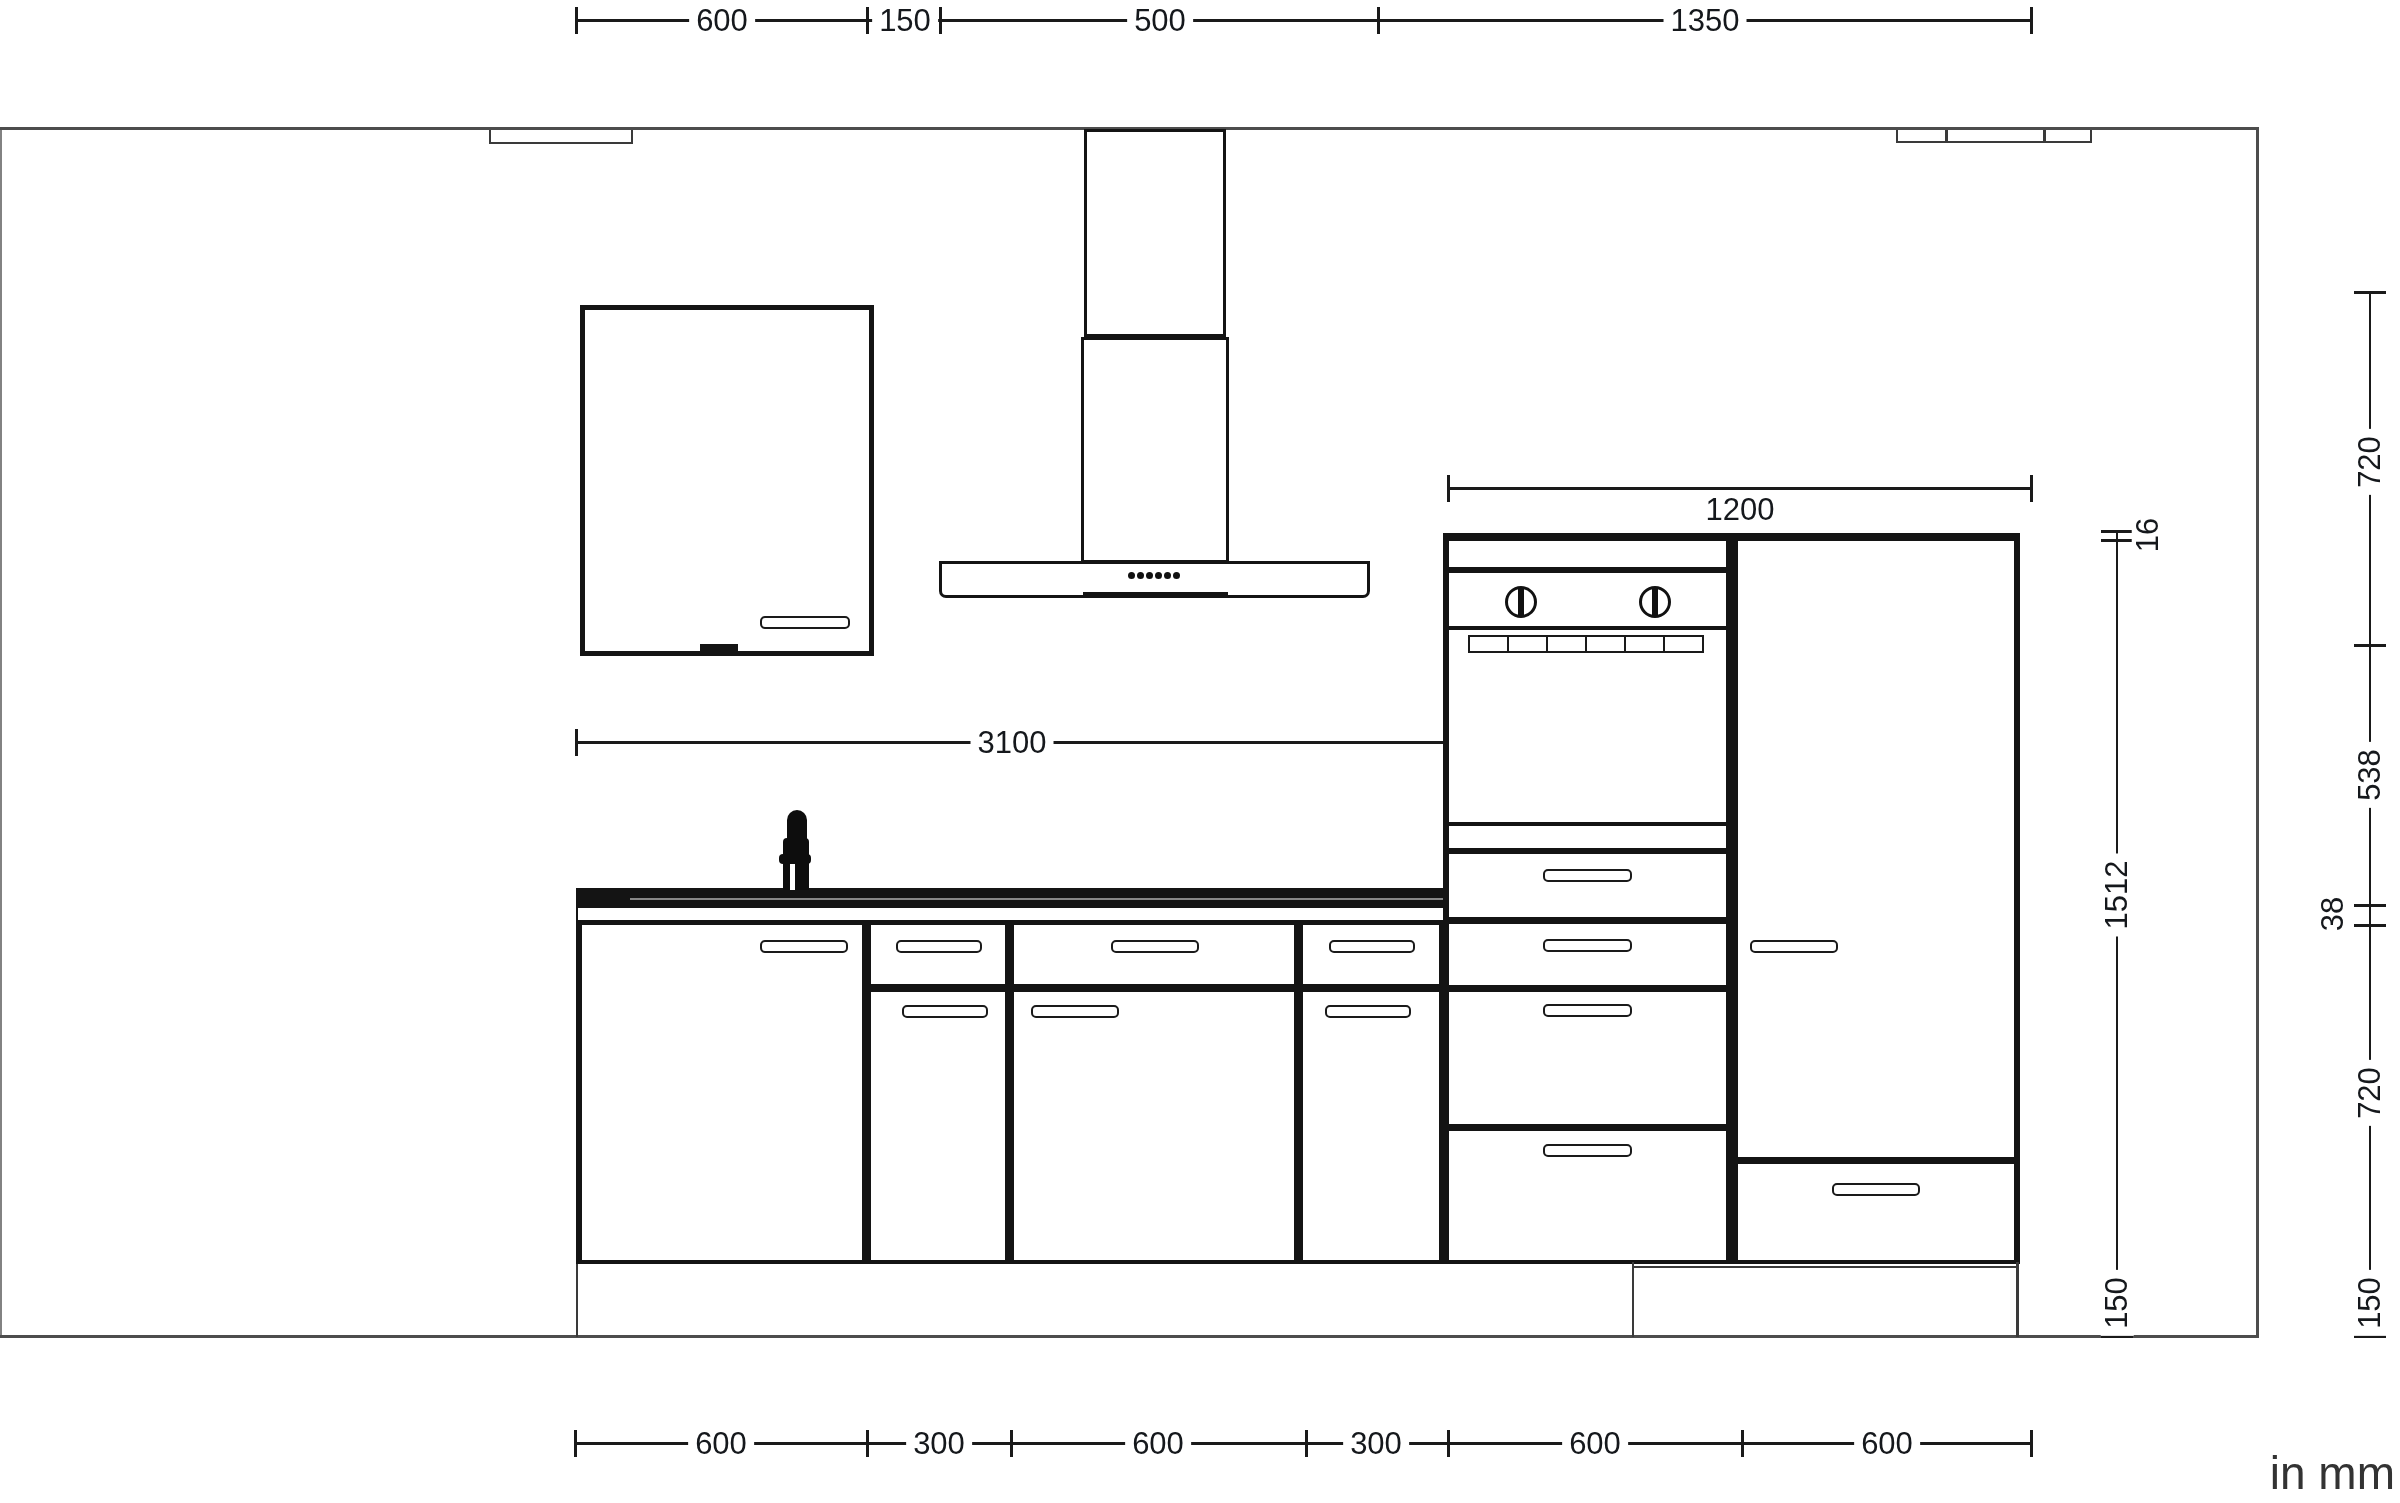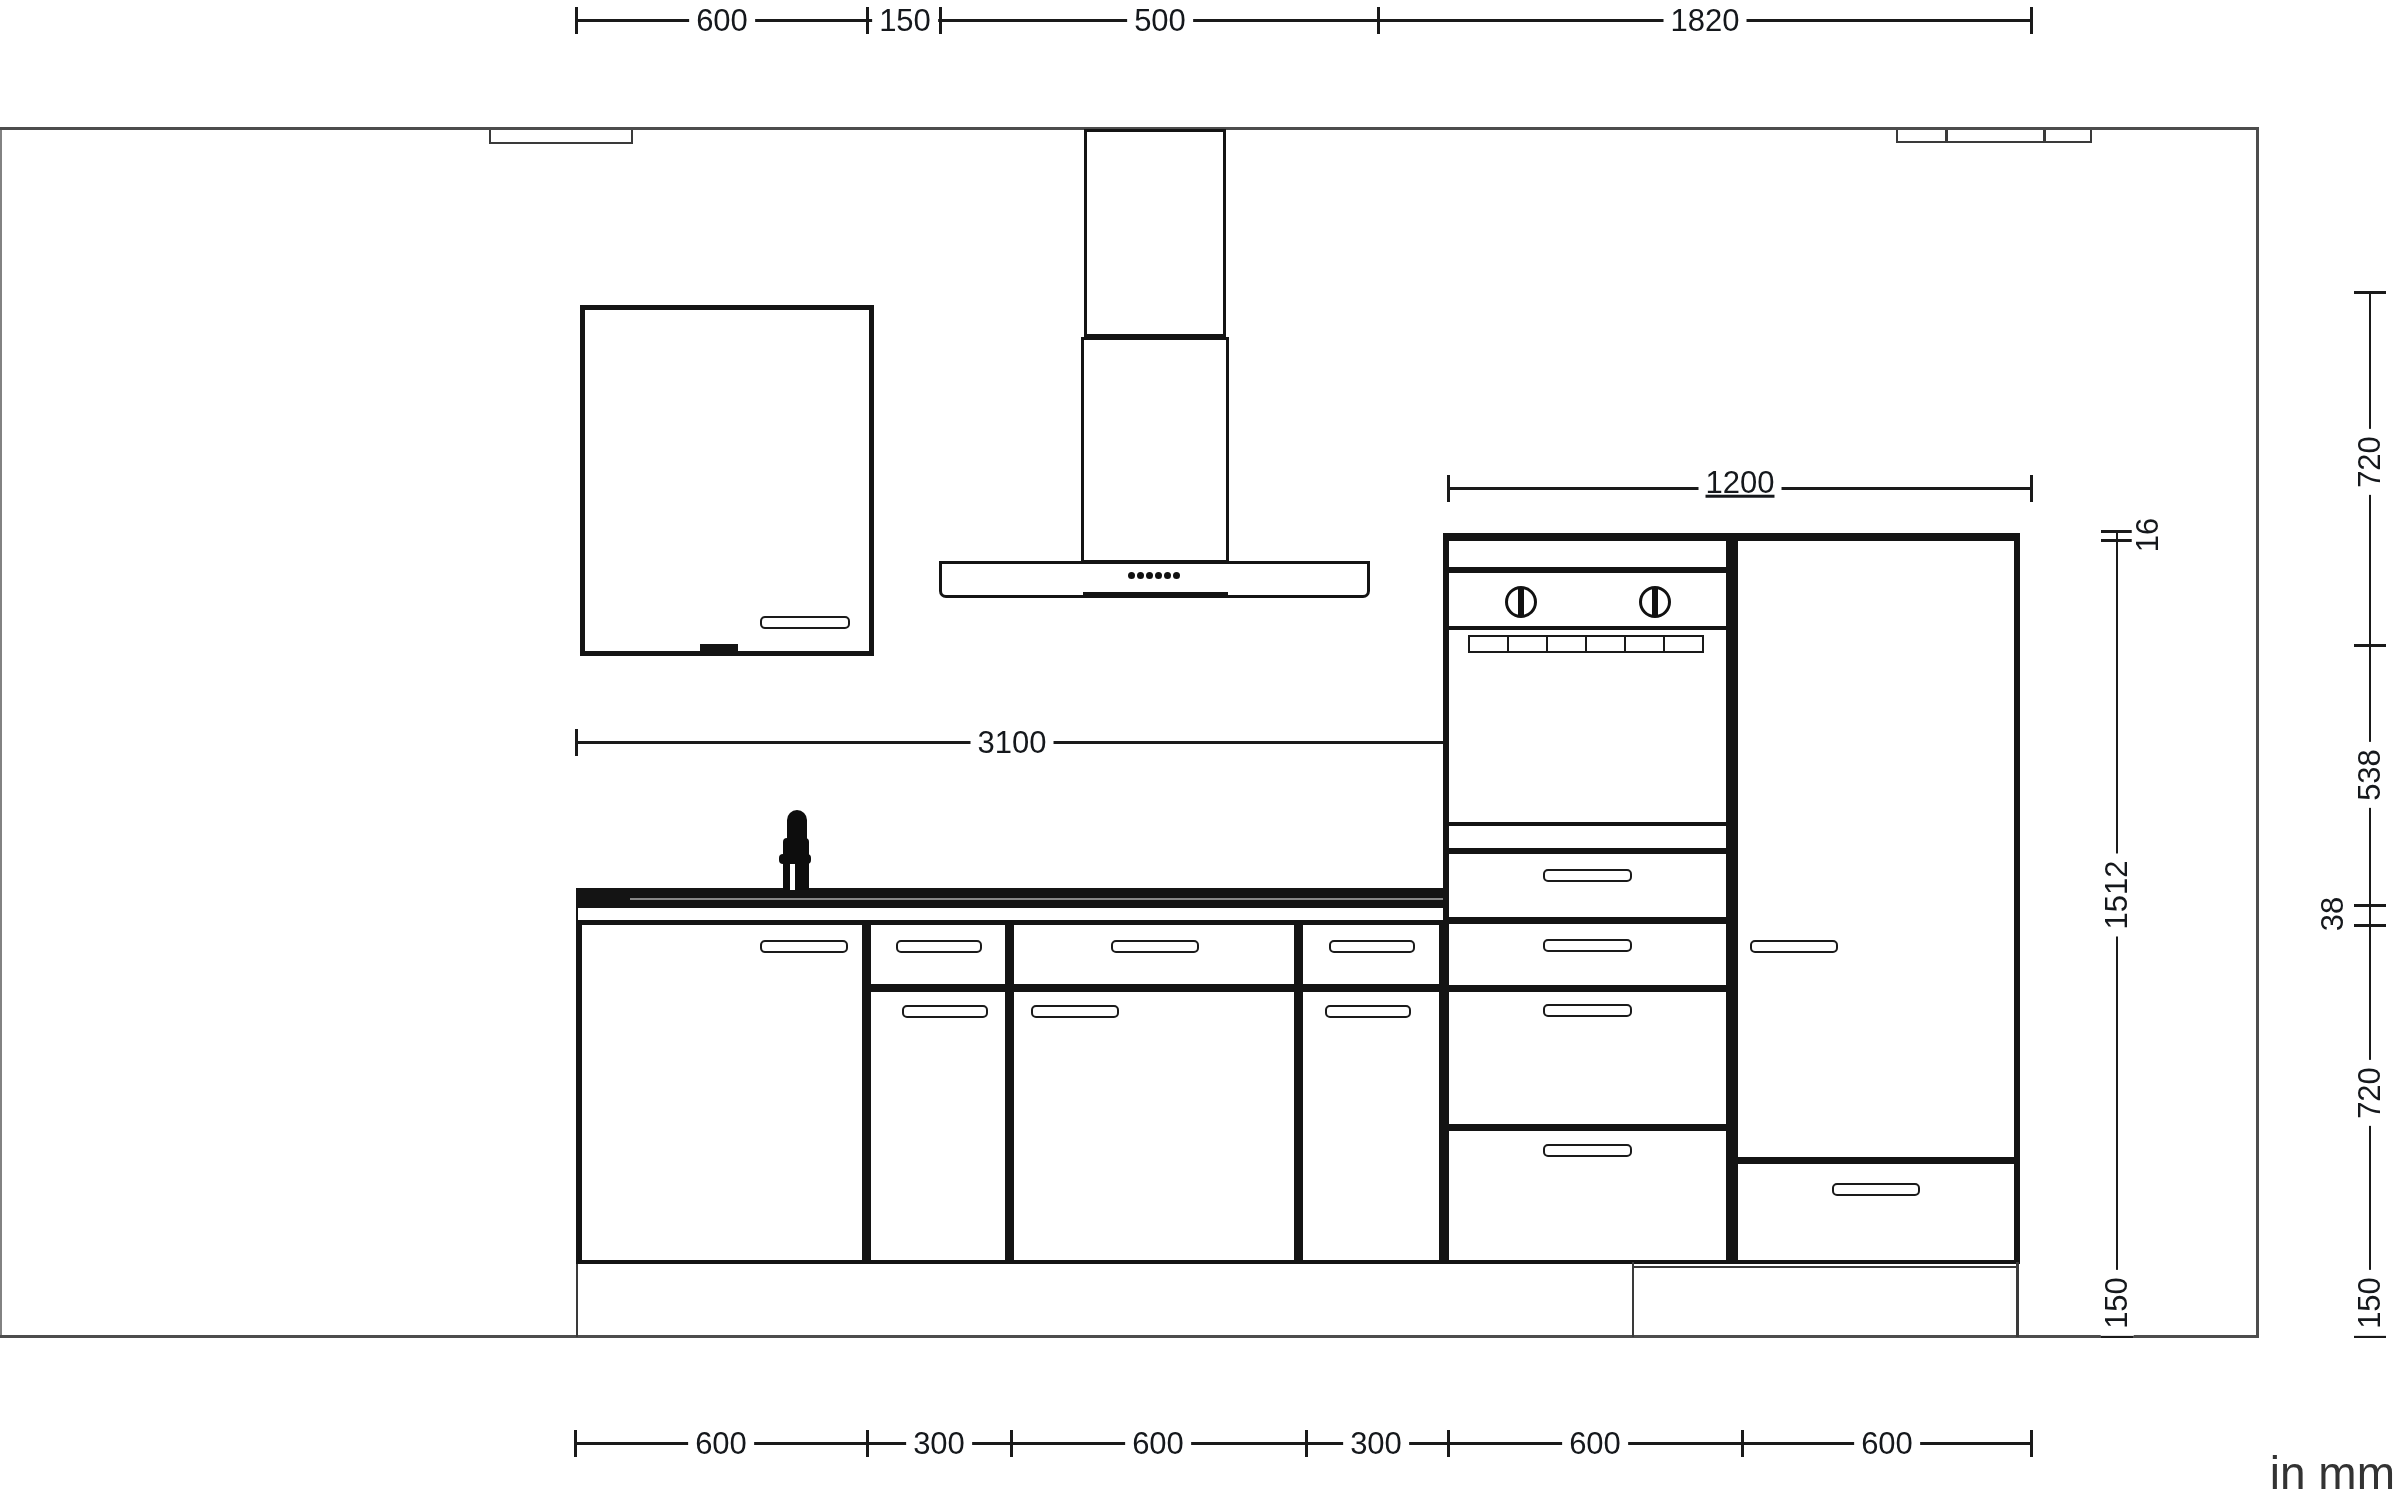--- a/index.html
+++ b/index.html
@@ -44,21 +44,21 @@
 
   <div class="hline" style="left:576px;top:19px;width:1456px;height:3px;"></div>
   <div class="tick" style="left:575px;top:7px;"></div>
   <div class="tick" style="left:866px;top:7px;"></div>
   <div class="tick" style="left:939px;top:7px;"></div>
   <div class="tick" style="left:1377px;top:7px;"></div>
   <div class="tick" style="left:2030px;top:7px;"></div>
   <div class="dimlabel" style="left:722px;top:21px;">600</div>
   <div class="dimlabel" style="left:905px;top:21px;">150</div>
   <div class="dimlabel" style="left:1160px;top:21px;">500</div>
-  <div class="dimlabel" style="left:1705px;top:21px;">1820</div>
+  <div class="dimlabel" style="left:1705px;top:21px;">1350</div>
 
   <div class="panel" style="left:580px;top:305px;width:284px;height:341px;border:5px solid #141414;"></div>
   <div class="handle" style="left:760px;top:616px;width:86px;"></div>
   <div style="position:absolute;left:700px;top:644px;width:38px;height:10px;background:#141414;"></div>
 
   <div class="panel" style="left:1084px;top:129px;width:136px;height:202px;border:3px solid #141414;"></div>
   <div class="panel" style="left:1081px;top:337px;width:142px;height:220px;border:3px solid #141414;"></div>
   <div class="panel" style="left:939px;top:561px;width:425px;height:31px;border:3px solid #141414;border-radius:0 0 7px 7px;"></div>
   <div style="position:absolute;left:1083px;top:592px;width:145px;height:6px;background:#141414;"></div>
   <div class="dots" style="left:1128px;top:572px;">
@@ -66,21 +66,21 @@
       <i></i>
       <i></i>
       <i></i>
       <i></i>
       <i></i>
   </div>
 
   <div class="hline" style="left:1448px;top:487px;width:584px;height:3px;"></div>
   <div class="tick" style="left:1447px;top:475px;"></div>
   <div class="tick" style="left:2030px;top:475px;"></div>
-  <div class="dimlabel" style="left:1740px;top:483px;text-decoration:underline;">1200</div>
+  <div class="dimlabel" style="left:1740px;top:510px;">1200</div>
 
   <div class="hline" style="left:576px;top:741px;width:872px;height:3px;"></div>
   <div class="tick" style="left:575px;top:729px;"></div>
   <div class="tick" style="left:1446px;top:729px;"></div>
   <div class="dimlabel" style="left:1012px;top:743px;">3100</div>
 
   <div style="position:absolute;left:576px;top:888px;width:873px;height:34px;background:#fff;border:2px solid #141414;box-sizing:border-box;">
     <div style="position:absolute;left:0;top:0;width:100%;height:18px;background:#141414;"></div>
   </div>
   <div style="position:absolute;left:630px;top:898px;width:815px;height:2px;background:#888;"></div>

